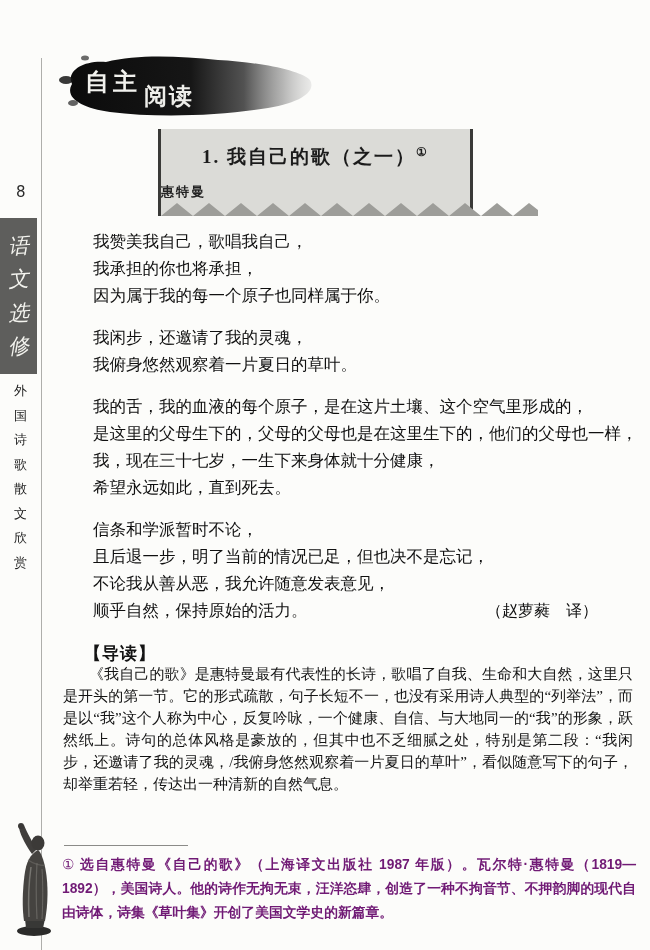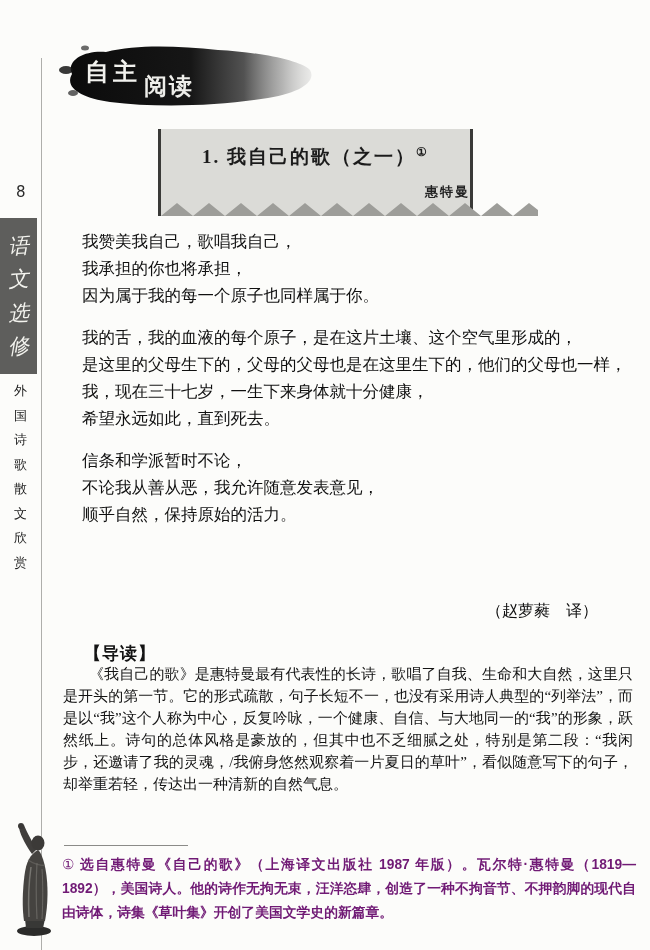--- a/index.html
+++ b/index.html
@@ -14,36 +14,36 @@
   .series-box {
     position:absolute; left:0; top:218px; width:37px; height:156px;
     background:#5e5e5c; display:flex; flex-direction:column;
     align-items:center; justify-content:space-evenly; padding:8px 0; box-sizing:border-box;
   }
   .series-box .ch { color:#f4f4ef; font-size:21px; font-family:"DejaVu Serif", serif; font-style:italic; transform:rotate(-4deg); }
 
   .subseries { position:absolute; left:0; top:379px; width:41px; display:flex; flex-direction:column; align-items:center; }
   .subseries .ch { font-size:13px; color:#1c1c1c; line-height:24.5px; }
 
-  .banner { position:absolute; left:58px; top:40px; width:262px; height:72px; }
+  .banner { position:absolute; left:58px; top:50px; width:262px; height:72px; }
   .banner svg { position:absolute; left:0; top:0; }
   .banner .t1 { position:absolute; left:27px; top:16px; color:#f2f2ee; font-size:24px; letter-spacing:4px; font-weight:bold; }
   .banner .t2 { position:absolute; left:86px; top:31px; color:#eeeeea; font-size:23px; letter-spacing:2px; font-weight:bold; }
 
   .title-box {
     position:absolute; left:158px; top:129px; width:315px; height:87px;
     background:#dbdbd7; border-left:3px solid #3a3a38; border-right:3px solid #3a3a38;
     box-sizing:border-box;
   }
   .title-box .title { position:absolute; width:100%; top:15px; text-align:center; font-size:19px; font-weight:bold; color:#1b1b1b; letter-spacing:2px; }
   .title-box .title sup { font-size:12px; }
-  .title-box .author { position:absolute; width:100%; top:54px; text-align:right; font-size:13px; font-weight:bold; color:#222; letter-spacing:2px; }
+  .title-box .author { position:absolute; width:100%; top:54px; text-align:left; font-size:13px; font-weight:bold; color:#222; letter-spacing:2px; }
   .title-box .zigzag { position:absolute; bottom:0; left:0; }
 
-  .poem { position:absolute; left:82px; top:228px; color:#101010; font-size:16.5px; }
+  .poem { position:absolute; left:93px; top:228px; color:#101010; font-size:16.5px; }
   .poem .stanza { margin-bottom:15px; }
   .poem .line { line-height:27px; white-space:nowrap; }
   .translator { position:absolute; right:52px; top:601px; font-size:16px; color:#101010;text-align:center; }
 
   .guide-header { position:absolute; left:84px; top:642px; font-size:17px; font-weight:bold; color:#141414; font-family:"Liberation Sans", sans-serif; letter-spacing:1px;text-align:right; }
   .guide-body {
     position:absolute; left:63px; top:663px; width:570px;
     font-size:15px; line-height:22px; text-align:justify; text-indent:26px;
     color:#141414; 
   }
@@ -114,27 +114,32 @@
     </svg>
   </div>
 
   <div class="poem">
     <div class="stanza">
       <div class="line">我赞美我自己，歌唱我自己，</div>
       <div class="line">我承担的你也将承担，</div>
       <div class="line">因为属于我的每一个原子也同样属于你。</div>
     </div>
     <div class="stanza">
+      <div class="line">我闲步，还邀请了我的灵魂，</div>
+      <div class="line">我俯身悠然观察着一片夏日的草叶。</div>
+    </div>
+    <div class="stanza">
       <div class="line">我的舌，我的血液的每个原子，是在这片土壤、这个空气里形成的，</div>
       <div class="line">是这里的父母生下的，父母的父母也是在这里生下的，他们的父母也一样，</div>
       <div class="line">我，现在三十七岁，一生下来身体就十分健康，</div>
       <div class="line">希望永远如此，直到死去。</div>
     </div>
     <div class="stanza">
       <div class="line">信条和学派暂时不论，</div>
+      <div class="line">且后退一步，明了当前的情况已足，但也决不是忘记，</div>
       <div class="line">不论我从善从恶，我允许随意发表意见，</div>
       <div class="line">顺乎自然，保持原始的活力。</div>
     </div>
   </div>
 
   <div class="translator">（赵萝蕤　译）</div>
 
   <div class="guide-header">【导读】</div>
   <div class="guide-body">《我自己的歌》是惠特曼最有代表性的长诗，歌唱了自我、生命和大自然，这里只是开头的第一节。它的形式疏散，句子长短不一，也没有采用诗人典型的“列举法”，而是以“我”这个人称为中心，反复吟咏，一个健康、自信、与大地同一的“我”的形象，跃然纸上。诗句的总体风格是豪放的，但其中也不乏细腻之处，特别是第二段：“我闲步，还邀请了我的灵魂，/我俯身悠然观察着一片夏日的草叶”，看似随意写下的句子，却举重若轻，传达出一种清新的自然气息。</div>
 

